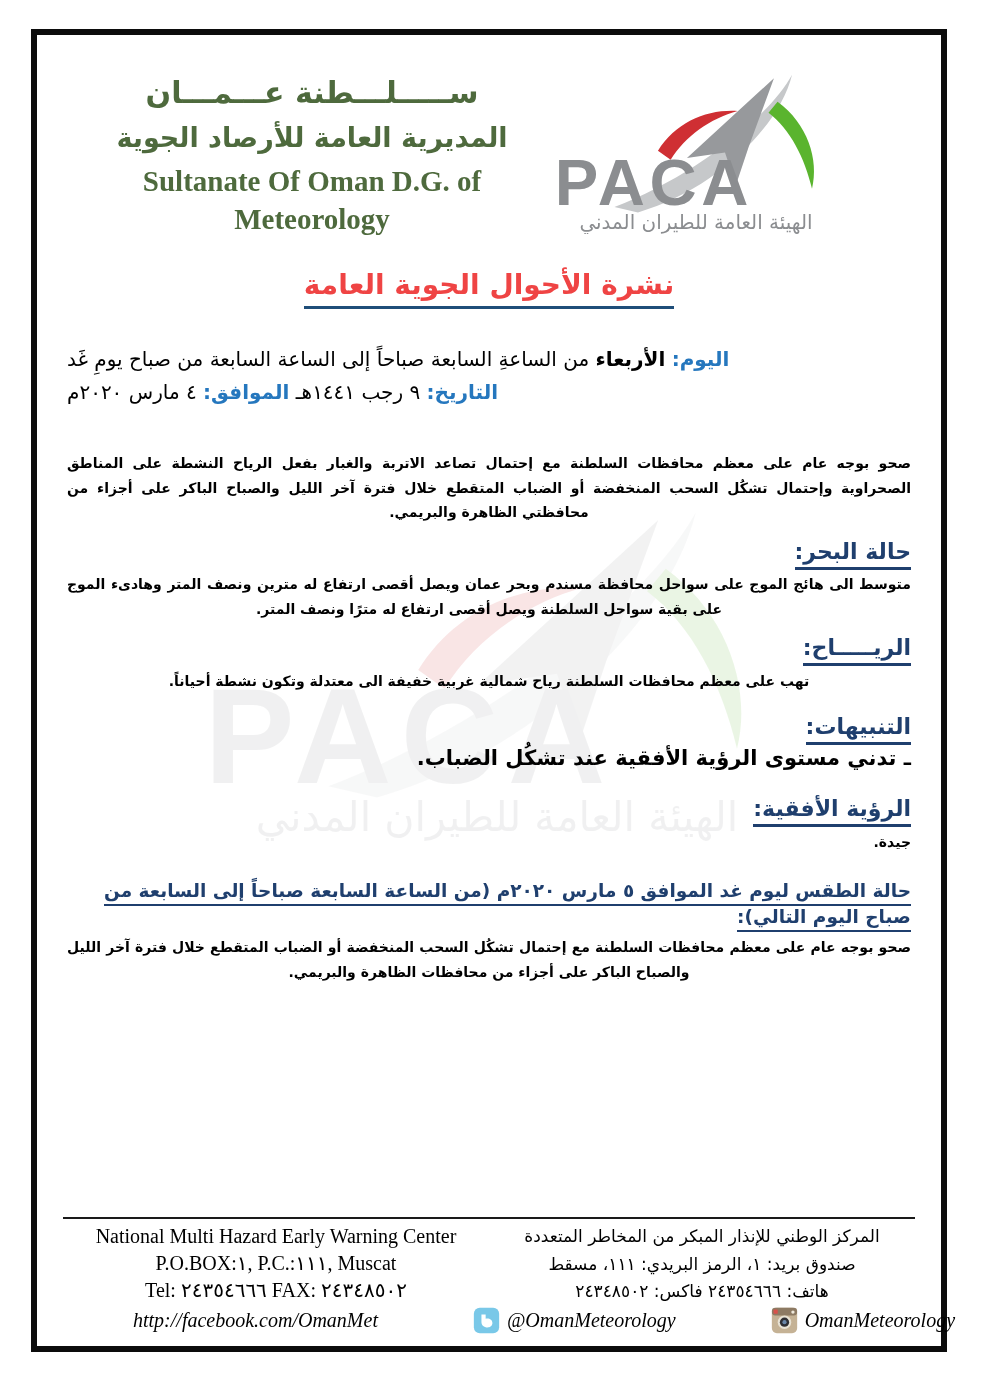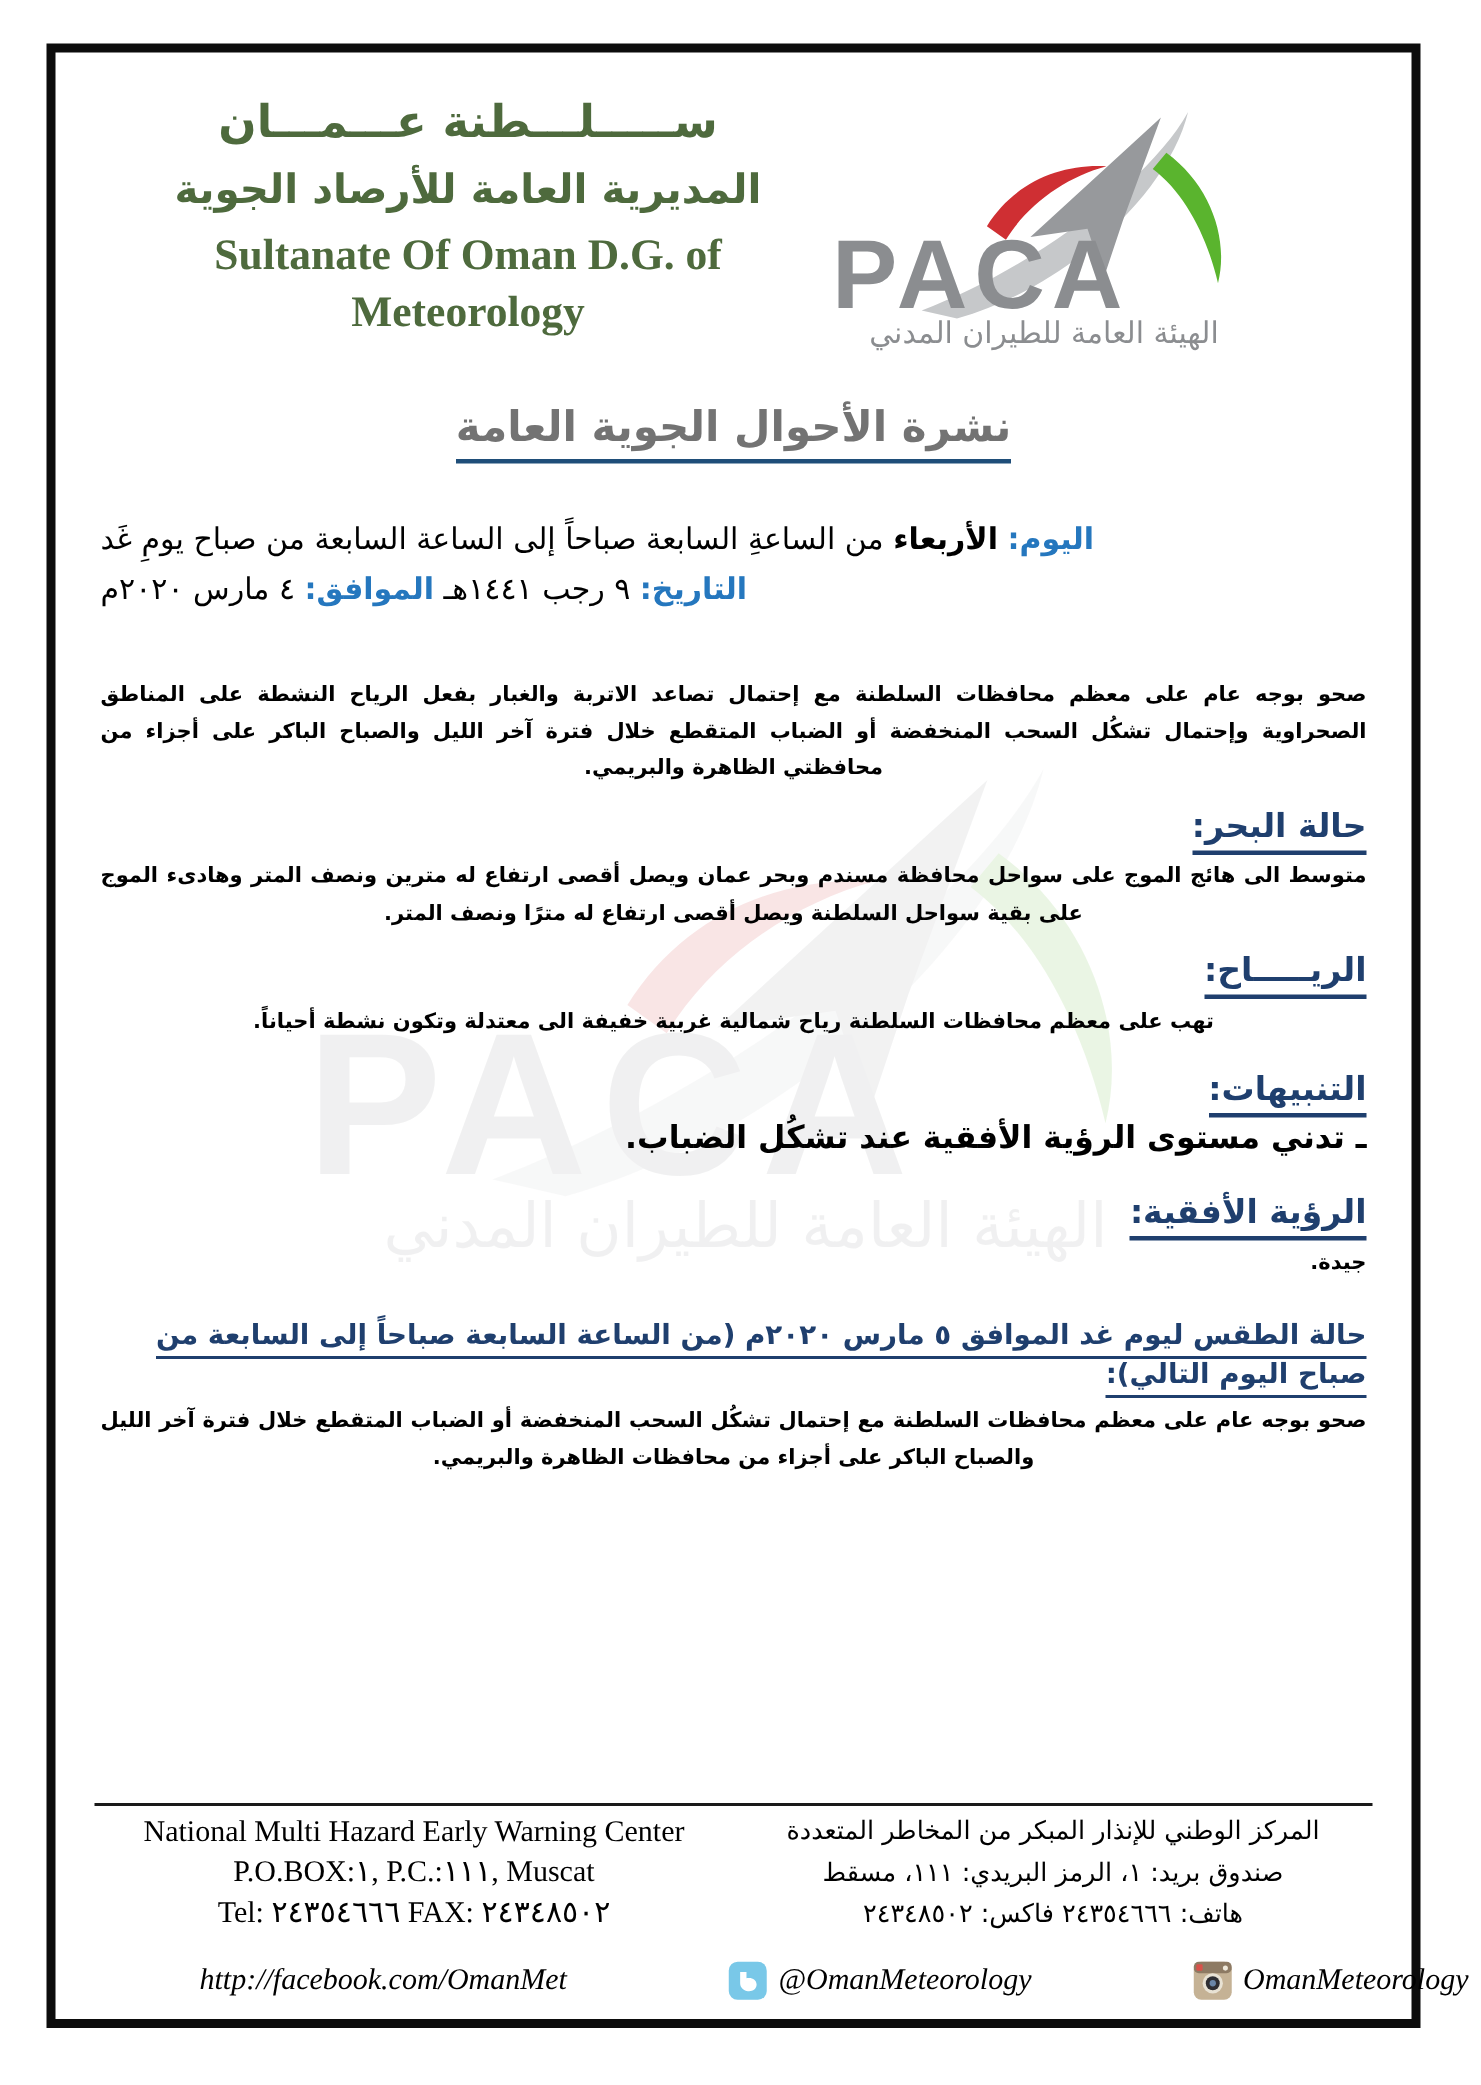--- a/index.html
+++ b/index.html
@@ -6,30 +6,30 @@
   html,body { width:987px; height:1390px; background:#ffffff; overflow:hidden;
               font-family:"DejaVu Sans", sans-serif; }
   .page-frame{
     position:absolute; left:31px; top:29px; width:916px; height:1323px;
     border:6px solid #0c0c0c; background:#ffffff;
   }
   .content{ position:relative; width:100%; height:100%; padding:14px 30px 0 30px; }
 
   
   .header-row{ position:relative; height:205px; }
-  .org-block{ position:absolute; left:20px; top:1px; width:450px; text-align:center; }
+  .org-block{ position:absolute; left:20px; top:12px; width:450px; text-align:center; }
   .org-ar-1{ margin-top:14px; font-size:30px; font-weight:bold; color:#4e6a3d; }
   .org-ar-2{ margin-top:12px; font-size:27px; font-weight:bold; color:#4e6a3d; }
   .org-en{ margin-top:10px; font-size:29px; line-height:1.3; font-weight:bold; color:#4e6a3d;
            font-family:"Liberation Serif","DejaVu Serif",serif; }
   .logo-box{ position:absolute; right:70px; top:22px; width:290px; }
 
   
   .doc-title-row{ text-align:center; margin-top:14px; }
-  .doc-title{ display:inline-block; font-size:28px; font-weight:bold; color:#737373;
+  .doc-title{ display:inline-block; font-size:28px; font-weight:bold; color:#ef4444;
               border-bottom:3px solid #1f4e79; padding-bottom:5px; }
   .date-block{ direction:rtl; text-align:left; margin-top:34px; color:#000; }
   .date-line-1{ font-size:20px; line-height:1.6; }
   .date-line-2{ font-size:20px; line-height:1.7; }
   .lbl{ color:#2577be; font-weight:bold; }
   .day-name{ font-weight:bold; }
 
   
   .sections{ direction:rtl; margin-top:42px; }
   .sec{ margin-bottom:0; }
@@ -48,22 +48,22 @@
   .watermark{ position:absolute; left:160px; top:470px; width:600px; opacity:0.12;
               pointer-events:none; }
 
   
   .footer{ position:absolute; left:26px; right:26px; bottom:12px; }
   .footer-rule{ border-top:2px solid #1a1a1a; margin-bottom:4px; }
   .footer-cols{ display:flex; }
   .f-en{ width:50%; text-align:center; font-family:"Liberation Serif","DejaVu Serif","DejaVu Sans",serif;
          font-size:20px; line-height:1.35; color:#000; }
   .f-ar{ width:50%; direction:rtl; text-align:center; font-size:17px; line-height:1.6; color:#000; }
-  .social-row{ display:flex; align-items:center; margin-top:17px;
-               font-family:"Liberation Serif","DejaVu Serif",serif; font-style:italic; font-size:20px;gap:12px; }
+  .social-row{ display:flex; align-items:center; margin-top:2px;
+               font-family:"Liberation Serif","DejaVu Serif",serif; font-style:italic; font-size:20px; }
   .social-item{ display:flex; align-items:center; gap:7px; }
   .s-fb{ margin-left:70px; } .s-tw{ margin-left:95px; } .s-ig{ margin-left:95px; }
   .icon-16{ width:27px; height:27px; flex:0 0 auto; }
 </style>
 </head>
 <body>
 
 <svg width="0" height="0" style="position:absolute" aria-hidden="true">
   <defs>
     <g id="paca-logo">

